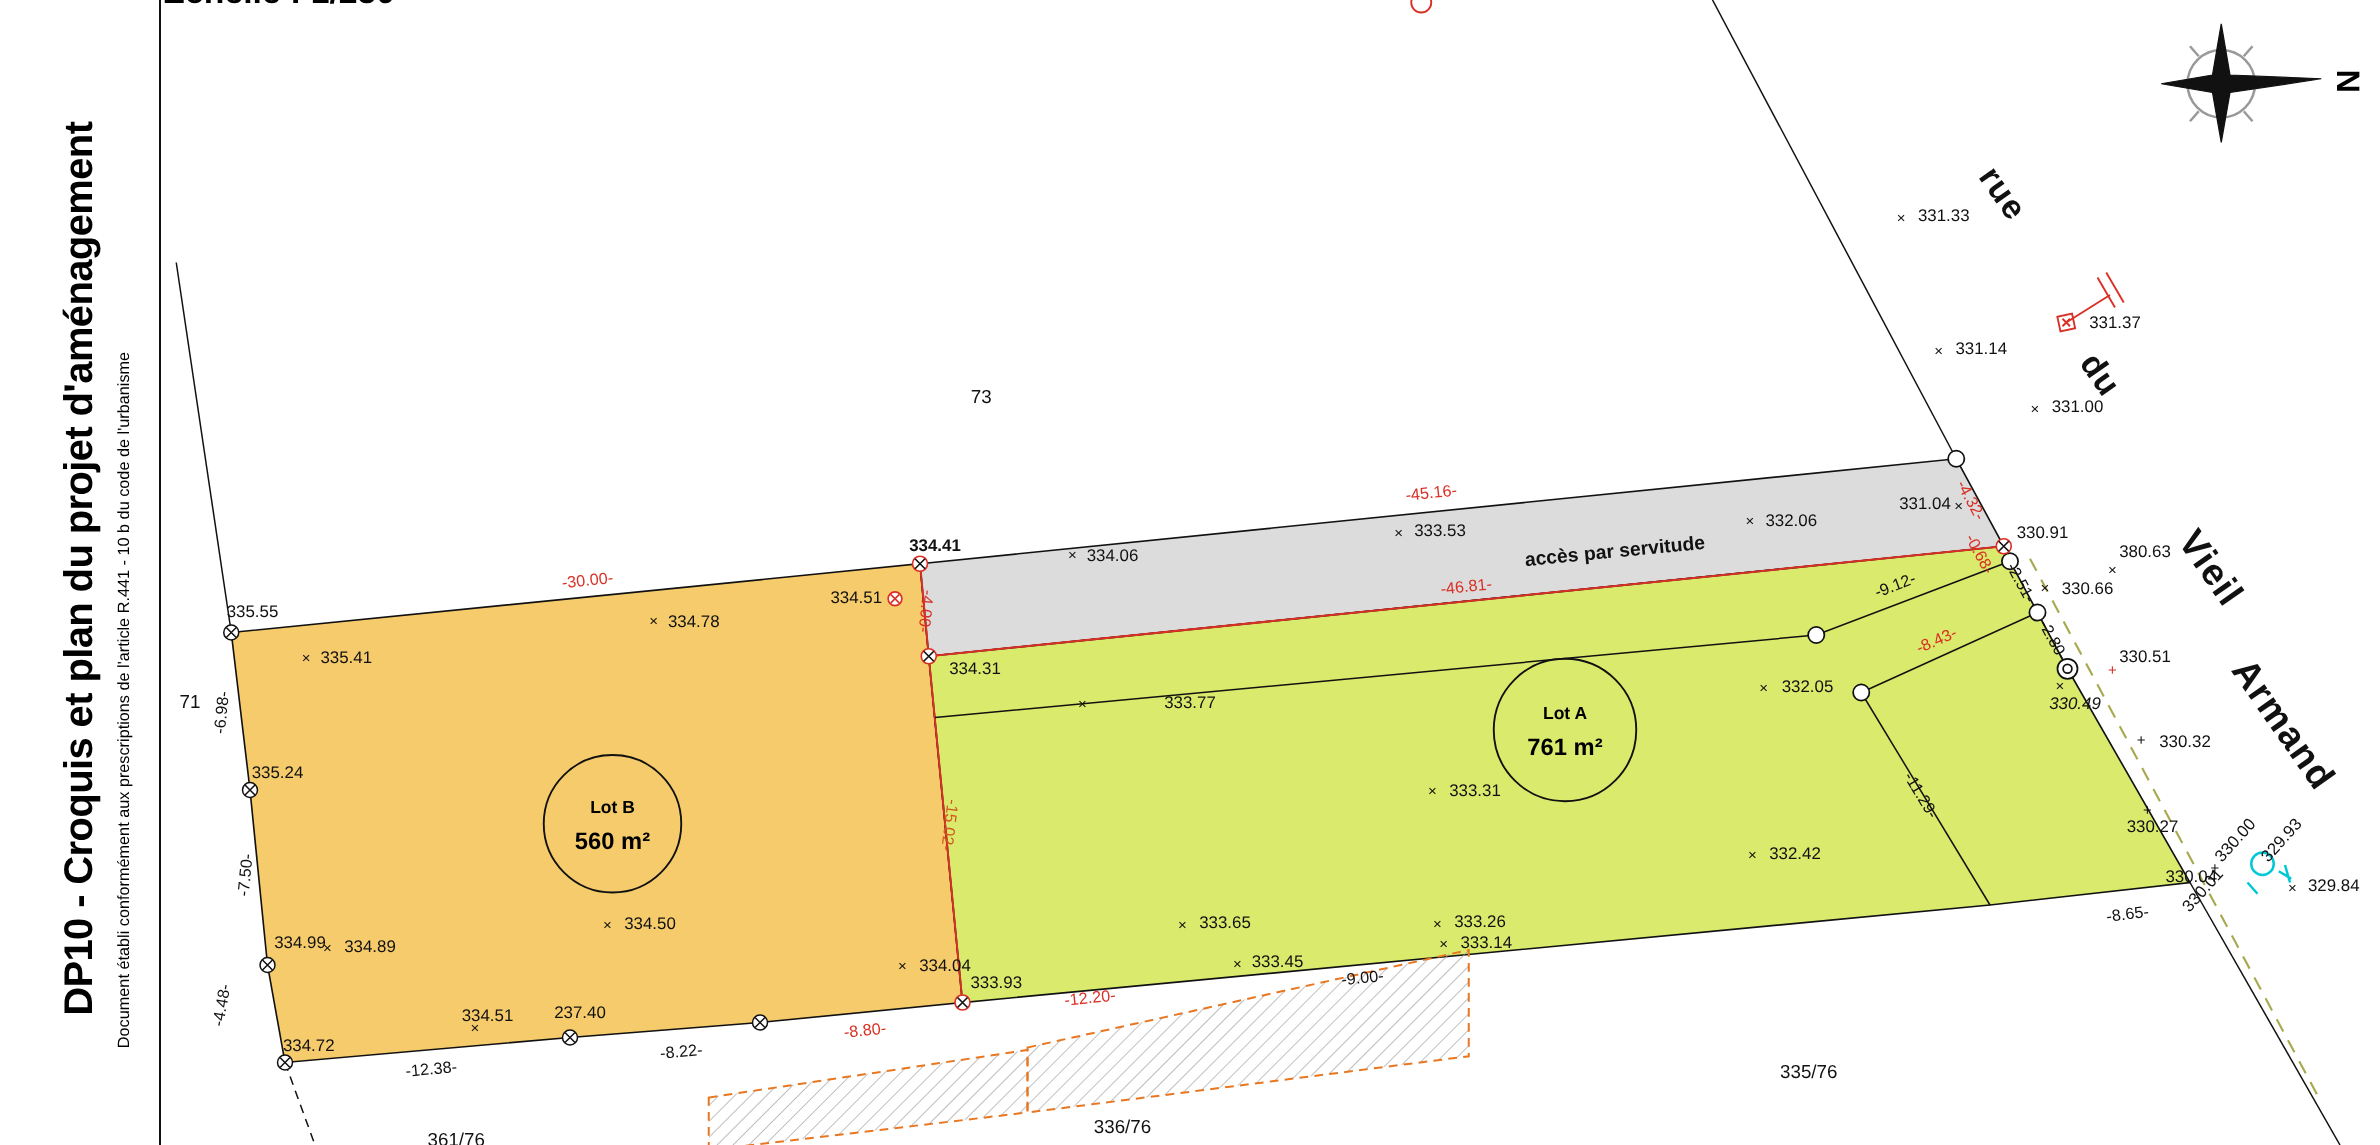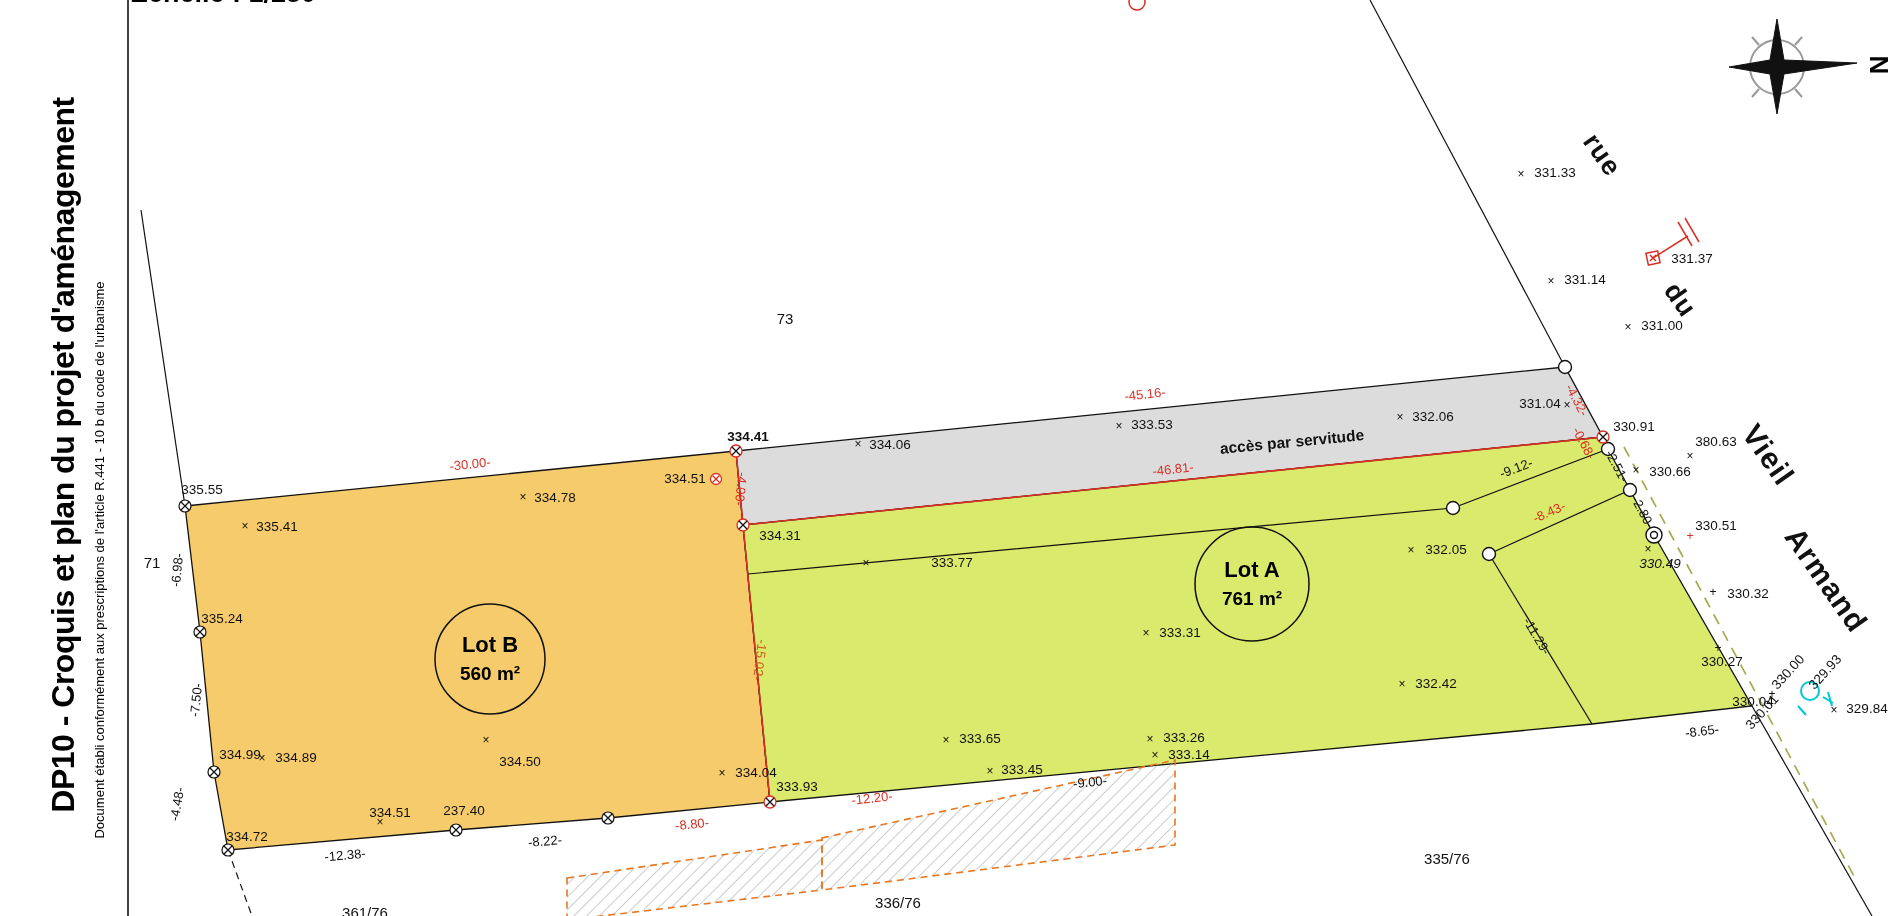--- a/index.html
+++ b/index.html
@@ -12,21 +12,21 @@
   .dim{font-size:13px;color:#111;}
   .dimr{font-size:13px;color:#d push;}
   .dimr{font-size:13px;color:#d93025;}
   .dimo{font-size:13px;color:#d4581e;}
   .mk{font-size:12px;color:#111;}
   .mkr{font-size:12px;color:#d93025;}
   .parcel{font-size:15px;}
   .street{font-weight:bold;font-size:27px;letter-spacing:1px;}
   .street2{font-weight:bold;font-size:30px;letter-spacing:1px;}
   .acces{font-weight:bold;font-size:15.5px;}
-  .lot-name{position:absolute;z-index:2;font-weight:bold;font-size:22px;transform:translate(-50%,-50%);}
+  .lot-name{position:absolute;z-index:2;font-weight:bold;font-size:14px;transform:translate(-50%,-50%);}
   .lot-area{position:absolute;z-index:2;font-weight:bold;font-size:19px;transform:translate(-50%,-50%);}
   .side-title{position:absolute;z-index:3;left:63px;top:455px;transform:translate(-50%,-50%) rotate(-90deg);
        font-weight:bold;font-size:32px;letter-spacing:-0.5px;white-space:nowrap;color:#000;}
   .side-sub{position:absolute;z-index:3;left:99px;top:560px;transform:translate(-50%,-50%) rotate(-90deg);
        font-size:13px;white-space:nowrap;color:#000;}
   .scale-label{position:absolute;z-index:3;left:130px;top:-22px;font-weight:bold;font-size:27px;color:#000;}
   .north{position:absolute;z-index:2;left:1878px;top:65px;transform:translate(-50%,-50%) rotate(90deg);
        font-weight:bold;font-size:26px;}
 </style>
 </head>
@@ -206,21 +206,21 @@
       <span class="lbl pt" style="left: 952px; top: 562px; transform: translate(-50%, -50%);">333.77</span>
       <span class="lbl pt" style="left: 1180px; top: 632px; transform: translate(-50%, -50%);">333.31</span>
       <span class="lbl pt" style="left: 1446px; top: 549px; transform: translate(-50%, -50%);">332.05</span>
       <span class="lbl pt" style="left: 1436px; top: 683px; transform: translate(-50%, -50%);">332.42</span>
       <span class="lbl pt" style="left: 980px; top: 738px; transform: translate(-50%, -50%);">333.65</span>
       <span class="lbl pt" style="left: 1022px; top: 769px; transform: translate(-50%, -50%);">333.45</span>
       <span class="lbl pt" style="left: 1184px; top: 737px; transform: translate(-50%, -50%);">333.26</span>
       <span class="lbl pt" style="left: 1189px; top: 754px; transform: translate(-50%, -50%);">333.14</span>
       <span class="lbl pt" style="left: 797px; top: 786px; transform: translate(-50%, -50%);">333.93</span>
       <span class="lbl pt" style="left: 756px; top: 772px; transform: translate(-50%, -50%);">334.04</span>
-      <span class="lbl pt" style="left: 520px; top: 739px; transform: translate(-50%, -50%); margin-top: 22px;">334.50</span>
+      <span class="lbl pt" style="left: 520px; top: 739px; transform: translate(-50%, -50%);">334.50</span>
       <span class="lbl pt" style="left: 222px; top: 618px; transform: translate(-50%, -50%);">335.24</span>
       <span class="lbl pt" style="left: 240px; top: 754px; transform: translate(-50%, -50%);">334.99</span>
       <span class="lbl pt" style="left: 296px; top: 757px; transform: translate(-50%, -50%);">334.89</span>
       <span class="lbl pt" style="left: 247px; top: 836px; transform: translate(-50%, -50%);">334.72</span>
       <span class="lbl pt" style="left: 390px; top: 812px; transform: translate(-50%, -50%);">334.51</span>
       <span class="lbl pt" style="left: 464px; top: 810px; transform: translate(-50%, -50%);">237.40</span>
       <span class="lbl dimr" style="left: 470px; top: 464px; transform: translate(-50%, -50%) rotate(-6deg);">-30.00-</span>
       <span class="lbl dimr" style="left: 1145px; top: 394px; transform: translate(-50%, -50%) rotate(-6deg);">-45.16-</span>
       <span class="lbl dimr" style="left: 1173px; top: 469px; transform: translate(-50%, -50%) rotate(-6deg);">-46.81-</span>
       <span class="lbl dimr" style="left: 741px; top: 489px; transform: translate(-50%, -50%) rotate(96deg);">-4.00-</span>

